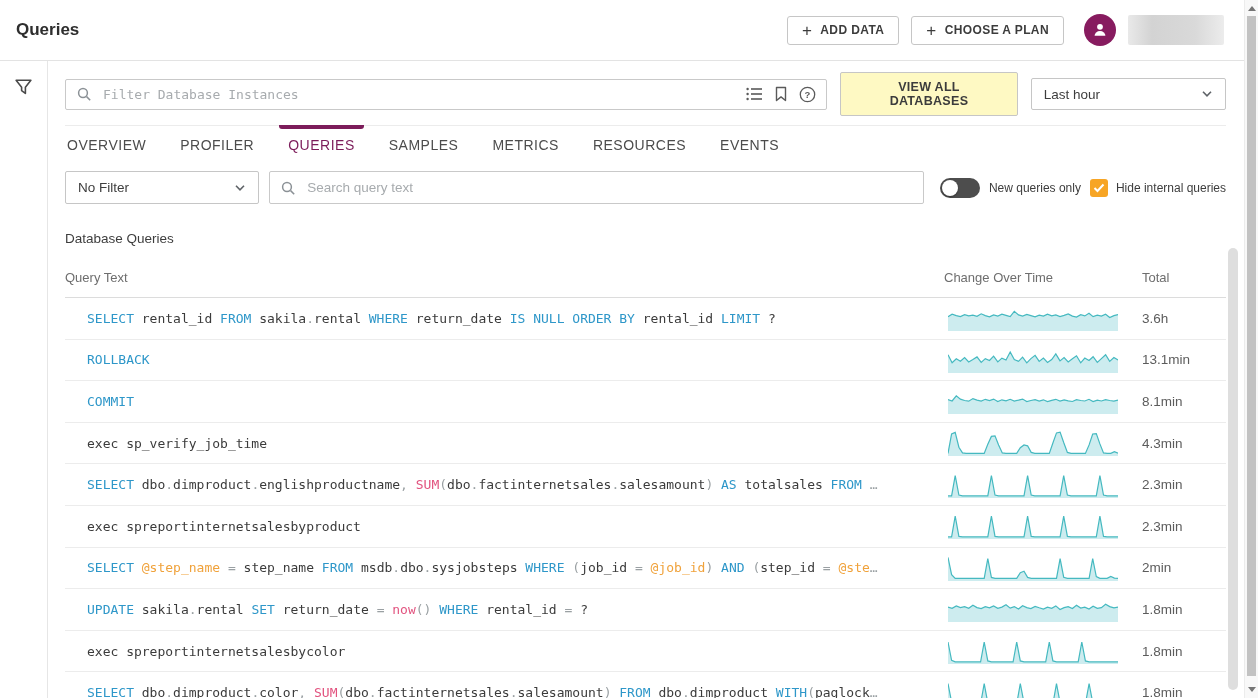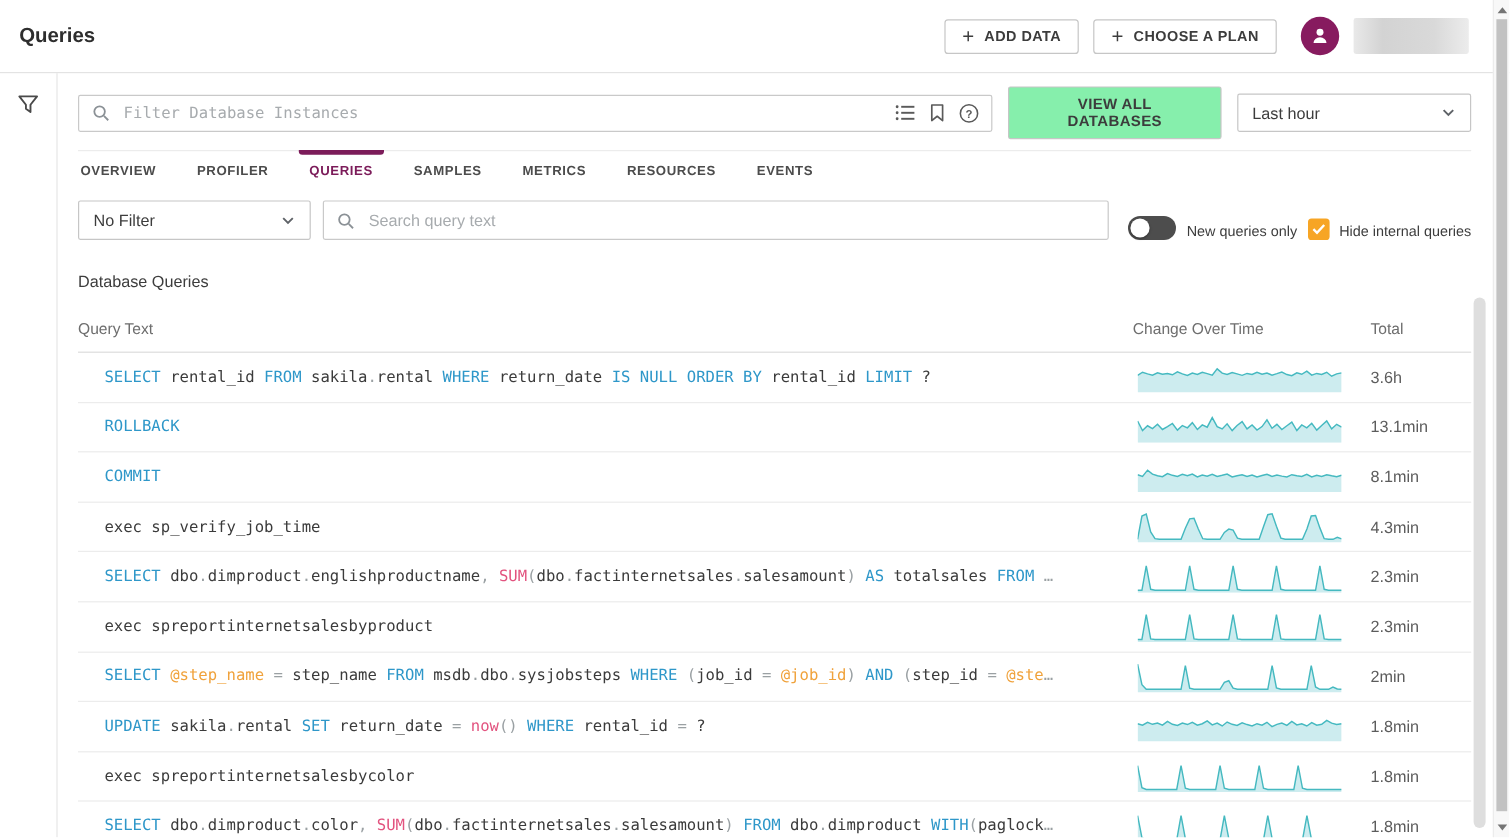--- a/index.html
+++ b/index.html
@@ -33,39 +33,39 @@
   .search-box{display:flex;align-items:center;gap:9px;border:1px solid #c9c9c9;
               border-radius:2px;height:31px;padding:0 10px;box-sizing:border-box;background:#fff;}
   .search-box input{border:none;outline:none;flex:1;min-width:0;font-size:13px;color:#444;background:transparent;}
   .search-box input::placeholder{color:#a7abae;}
   .sb-big{width:765px;}
   .sb-big input{font-family:"DejaVu Sans Mono",monospace;}
   .sb-small{width:669px;}
   .sb-small input{font-family:"Liberation Sans",sans-serif;font-size:13.5px;}
   .input-icons{display:flex;align-items:center;gap:11px;line-height:0;}
   .input-icons > span{cursor:pointer;line-height:0;}
-  .btn-viewall{height:44px;padding:0 16px;background:#86efac;border:1px solid #c6c6c6;border-radius:2px;
+  .btn-viewall{height:44px;padding:0 16px;background:#fef9c3;border:1px solid #c6c6c6;border-radius:2px;
                font-family:"Liberation Sans",sans-serif;font-size:12.5px;font-weight:bold;
                letter-spacing:.3px;color:#3c3c3c;cursor:pointer;}
   .select-box{display:flex;align-items:center;height:32px;border:1px solid #c6c6c6;border-radius:2px;
               padding:0 12px;box-sizing:border-box;font-size:13.5px;color:#3d3d3d;cursor:pointer;background:#fff;}
   .select-box .chev{margin-left:auto;line-height:0;}
   .sel-time{width:196px;}
   .sel-filter{width:198px;height:33px;}
 
   
   .tabs{margin-top:9px;border-top:1px solid #ececec;display:flex;gap:30px;}
-  .tab{position:relative;padding:11px 2px 12px;font-size:11px;font-weight:bold;
+  .tab{position:relative;padding:11px 2px 12px;font-size:14px;font-weight:normal;
        letter-spacing:.5px;color:#4c4c4c;cursor:pointer;}
   .tab.active{color:#7c1c5a;}
   .tab.active::before{content:'';position:absolute;top:-1px;left:-7px;right:-7px;height:4px;
        background:#7c1c5a;border-radius:0 0 3px 3px;}
 
   
-  .filter-row{display:flex;align-items:flex-end;margin-top:6px;}
+  .filter-row{display:flex;align-items:center;margin-top:6px;}
   .toggle{width:40px;height:20px;border-radius:10px;background:#4d4d4d;position:relative;
           margin-left:8px;cursor:pointer;flex:none;}
   .toggle .knob{position:absolute;left:2px;top:2px;width:16px;height:16px;border-radius:50%;
           background:#fff;box-shadow:0 1px 2px rgba(0,0,0,.35);}
   .chk{width:18px;height:18px;border-radius:3px;background:#f7a525;display:flex;align-items:center;
        justify-content:center;cursor:pointer;flex:none;}
   .lbl{font-size:12px;color:#3d3d3d;white-space:nowrap;}
   .gap10{width:10px;flex:none;} .gap9{width:9px;flex:none;} .gap8{width:8px;flex:none;}
 
   

